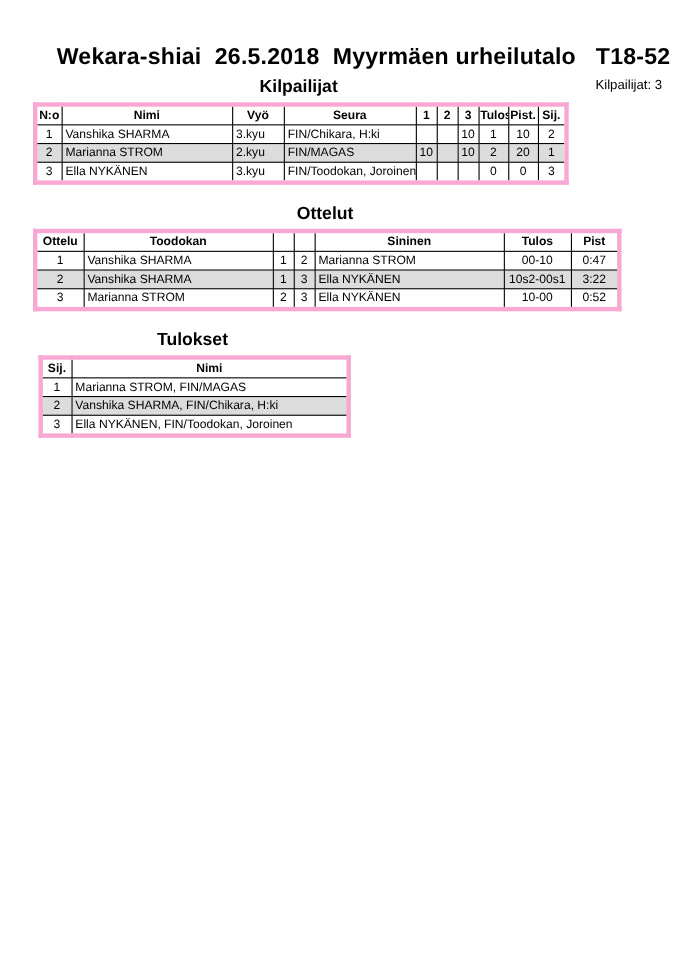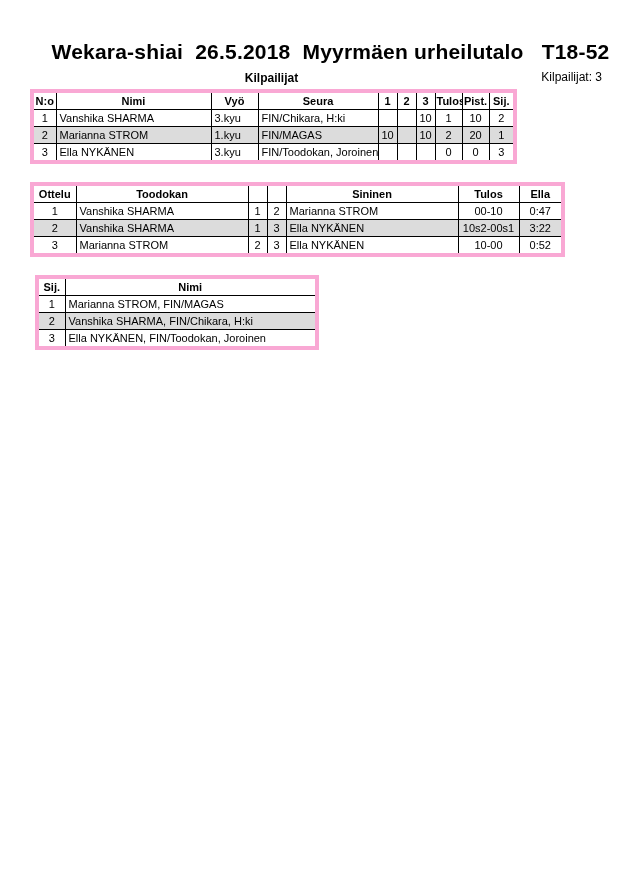--- a/index.html
+++ b/index.html
@@ -21,21 +21,21 @@
   }
   .count-note {
     position:absolute;
     top:70px; right:28px;
     font-size:12px;
   }
 
   .sec { margin-left:30px; }
   .sec-title {
     font-weight:bold;
-    font-size:12px;
+    font-size:16px;
     text-align:center;
     margin:7px 0 4px 0;
   }
   .sec1 { margin-top:4px; }
   .sec1 .title-wrap { width:483px; }
   .sec2 { margin-top:18px; }
   .sec2 .title-wrap { width:531px; }
   .sec3 { margin-top:18px; margin-left:35px; }
   .sec3 .title-wrap { width:280px; }
   .title-wrap { text-align:center; }
@@ -111,21 +111,21 @@
           <td class="c"></td>
           <td class="c"></td>
           <td class="c">10</td>
           <td class="c">1</td>
           <td class="c">10</td>
           <td class="c">2</td>
         </tr>
         <tr>
           <td class="c">2</td>
           <td class="l">Marianna STROM</td>
-          <td class="l">1.kyu</td>
+          <td class="l">2.kyu</td>
           <td class="l">FIN/MAGAS</td>
           <td class="c">10</td>
           <td class="c"></td>
           <td class="c">10</td>
           <td class="c">2</td>
           <td class="c">20</td>
           <td class="c">1</td>
         </tr>
         <tr>
           <td class="c">3</td>
@@ -137,39 +137,42 @@
           <td class="c"></td>
           <td class="c">0</td>
           <td class="c">0</td>
           <td class="c">3</td>
         </tr>
       </tbody>
     </table>
   </div>
 
   <div class="sec sec2">
+    <div class="title-wrap">
+      <div class="sec-title">Ottelut</div>
+    </div>
     <table class="tbl t2">
       <colgroup>
         <col style="width:44px">
           <col style="width:172px">
           <col style="width:19px">
           <col style="width:19px">
         <col style="width:172px">
           <col style="width:61px">
           <col style="width:44px">
       </colgroup>
       <thead>
         <tr>
           <th>Ottelu</th>
           <th>Toodokan</th>
           <th></th>
           <th></th>
           <th>Sininen</th>
           <th>Tulos</th>
-          <th>Ella</th>
+          <th>Pist</th>
         </tr>
       </thead>
       <tbody>
         <tr>
           <td class="c">1</td>
           <td class="l">Vanshika SHARMA</td>
           <td class="c">1</td>
           <td class="c">2</td>
           <td class="l">Marianna STROM</td>
           <td class="c">00-10</td>
@@ -191,20 +194,23 @@
           <td class="c">3</td>
           <td class="l">Ella NYKÄNEN</td>
           <td class="c">10-00</td>
           <td class="c">0:52</td>
         </tr>
       </tbody>
     </table>
   </div>
 
   <div class="sec sec3">
+    <div class="title-wrap">
+      <div class="sec-title">Tulokset</div>
+    </div>
     <table class="tbl t3">
       <colgroup>
         <col style="width:28px">
           <col style="width:252px">
       </colgroup>
       <thead>
         <tr>
           <th>Sij.</th>
           <th>Nimi</th>
         </tr>

